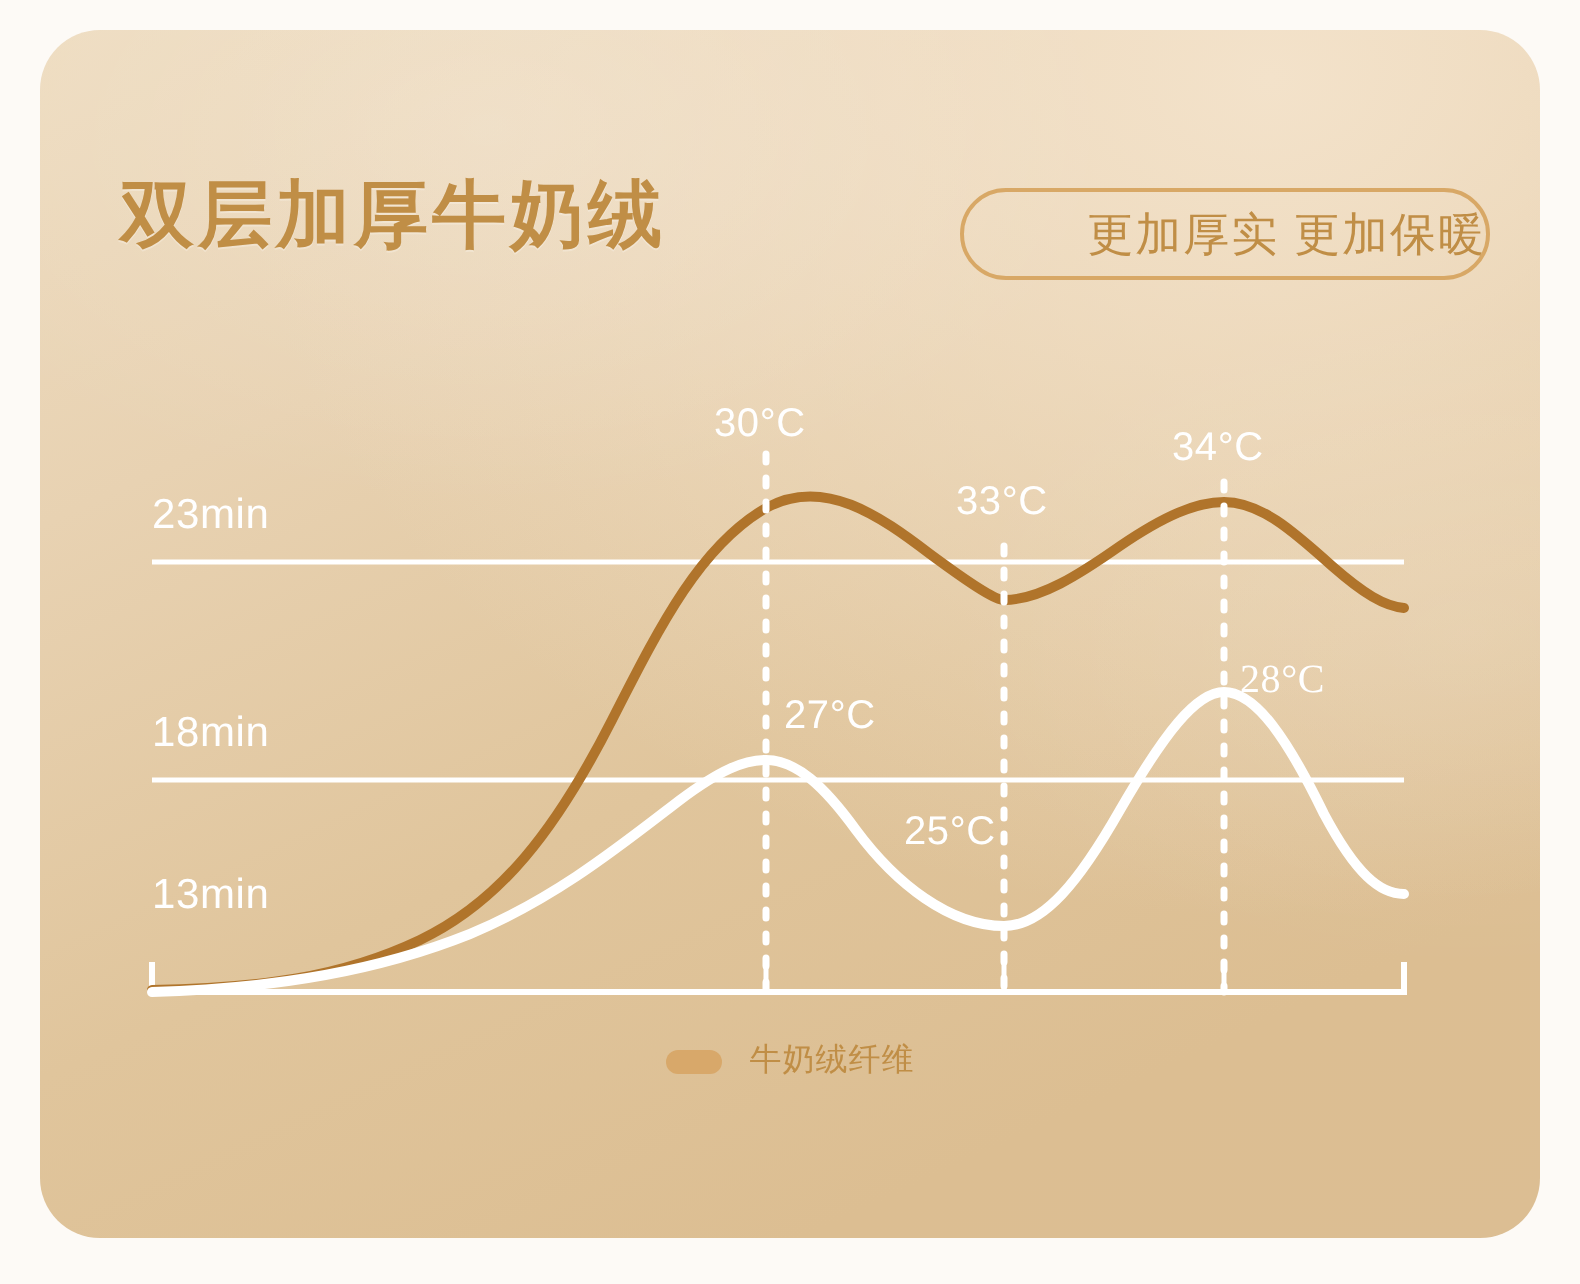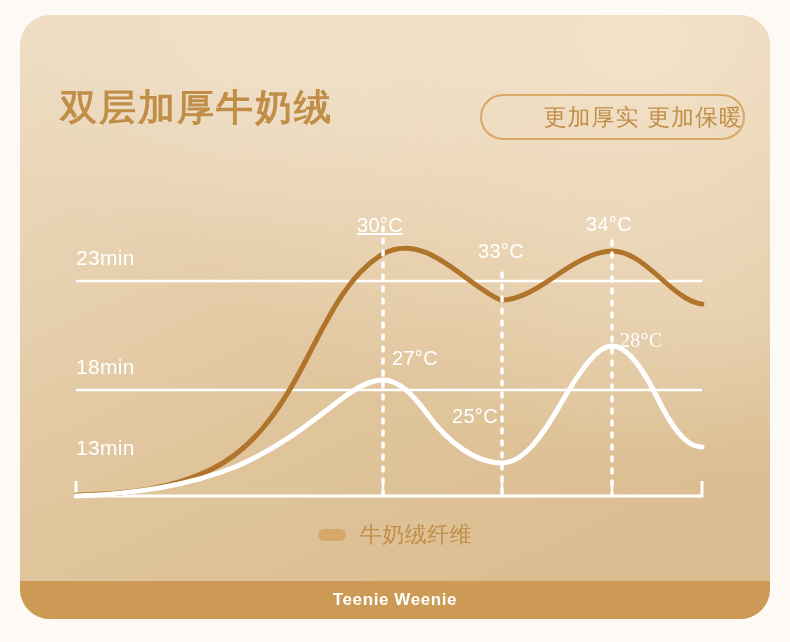--- a/index.html
+++ b/index.html
@@ -94,21 +94,21 @@
     left: 0; top: 505px;
     width: 750px;
     display: flex;
     align-items: center;
     justify-content: center;
     gap: 60px;
   }
   .legend-item { display: flex; align-items: center; gap: 14px; }
   .legend-swatch { width: 28px; height: 12px; border-radius: 6px; display: block; }
   .legend-label {
-    font-size: 22px;
+    font-size: 16px;
     font-weight: 500;
     letter-spacing: 0.5px;
     white-space: nowrap;
   }
   .legend-label.brown { color: #c08e46; }
   .legend-label.white { color: #ffffff; }
 
   
   .footer {
     position: absolute;
@@ -177,33 +177,30 @@
 
         <line x1="363" y1="212" x2="363" y2="481" stroke="#ffffff" stroke-width="3.5" stroke-dasharray="4 8" stroke-linecap="round"></line>
         <line x1="482" y1="258" x2="482" y2="481" stroke="#ffffff" stroke-width="3.5" stroke-dasharray="4 8" stroke-linecap="round"></line>
         <line x1="592" y1="226" x2="592" y2="481" stroke="#ffffff" stroke-width="3.5" stroke-dasharray="4 8" stroke-linecap="round"></line>
       </svg>
 
       <div class="ylabel" style="left:56px; top:231px;">23min</div>
       <div class="ylabel" style="left:56px; top:340px;">18min</div>
       <div class="ylabel" style="left:56px; top:421px;">13min</div>
 
-      <div class="tlabel" style="left:337px; top:199px;text-decoration:underline;">30°C</div>
+      <div class="tlabel" style="left:337px; top:186px;">30°C</div>
       <div class="tlabel" style="left:458px; top:225px;">33°C</div>
       <div class="tlabel" style="left:566px; top:198px;">34°C</div>
       <div class="tlabel" style="left:372px; top:332px;">27°C</div>
       <div class="tlabel" style="left:432px; top:390px;">25°C</div>
       <div class="tlabel" style="left:600px; top:314px;font-family:Liberation Serif, serif;">28°C</div>
     </div>
 
     <div class="legend">
       <div class="legend-item">
         <span class="legend-swatch" style="background:#d8a86a;"></span>
         <span class="legend-label brown">牛奶绒纤维</span>
       </div>
     </div>
 
-    <div class="footer">
-      <span class="footer-text">Teenie Weenie</span>
-    </div>
   </div>
 
 </div>
 
 </body></html>

